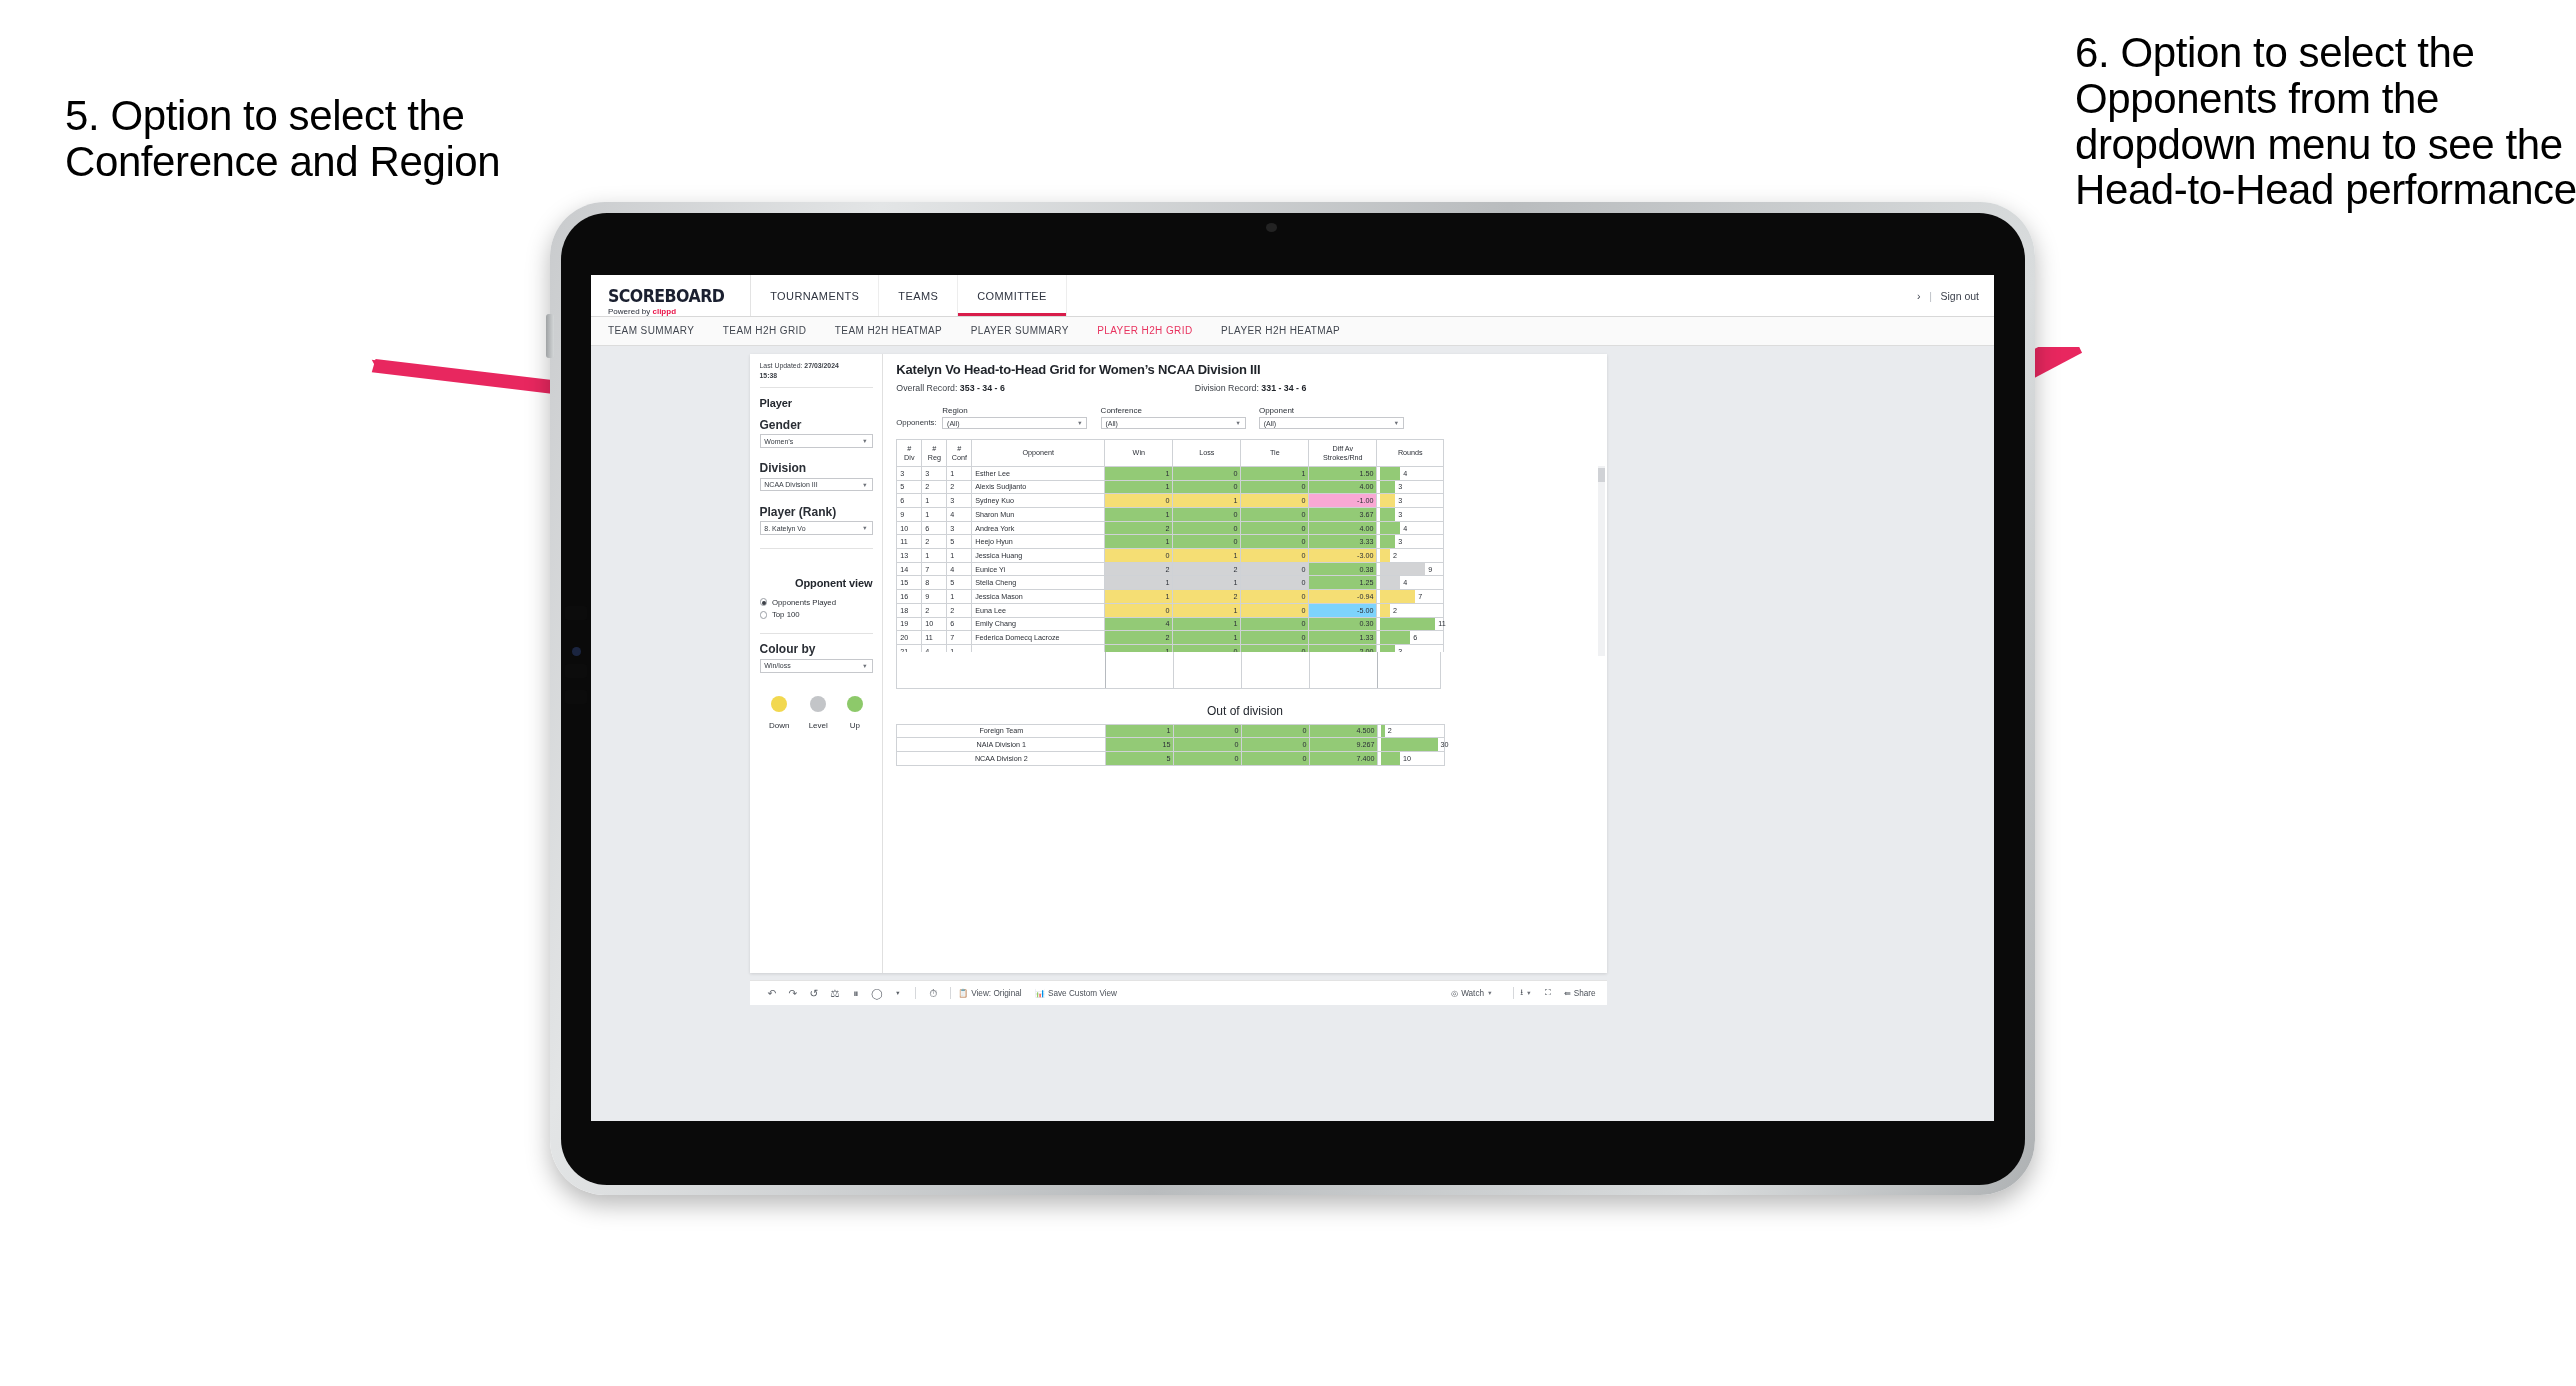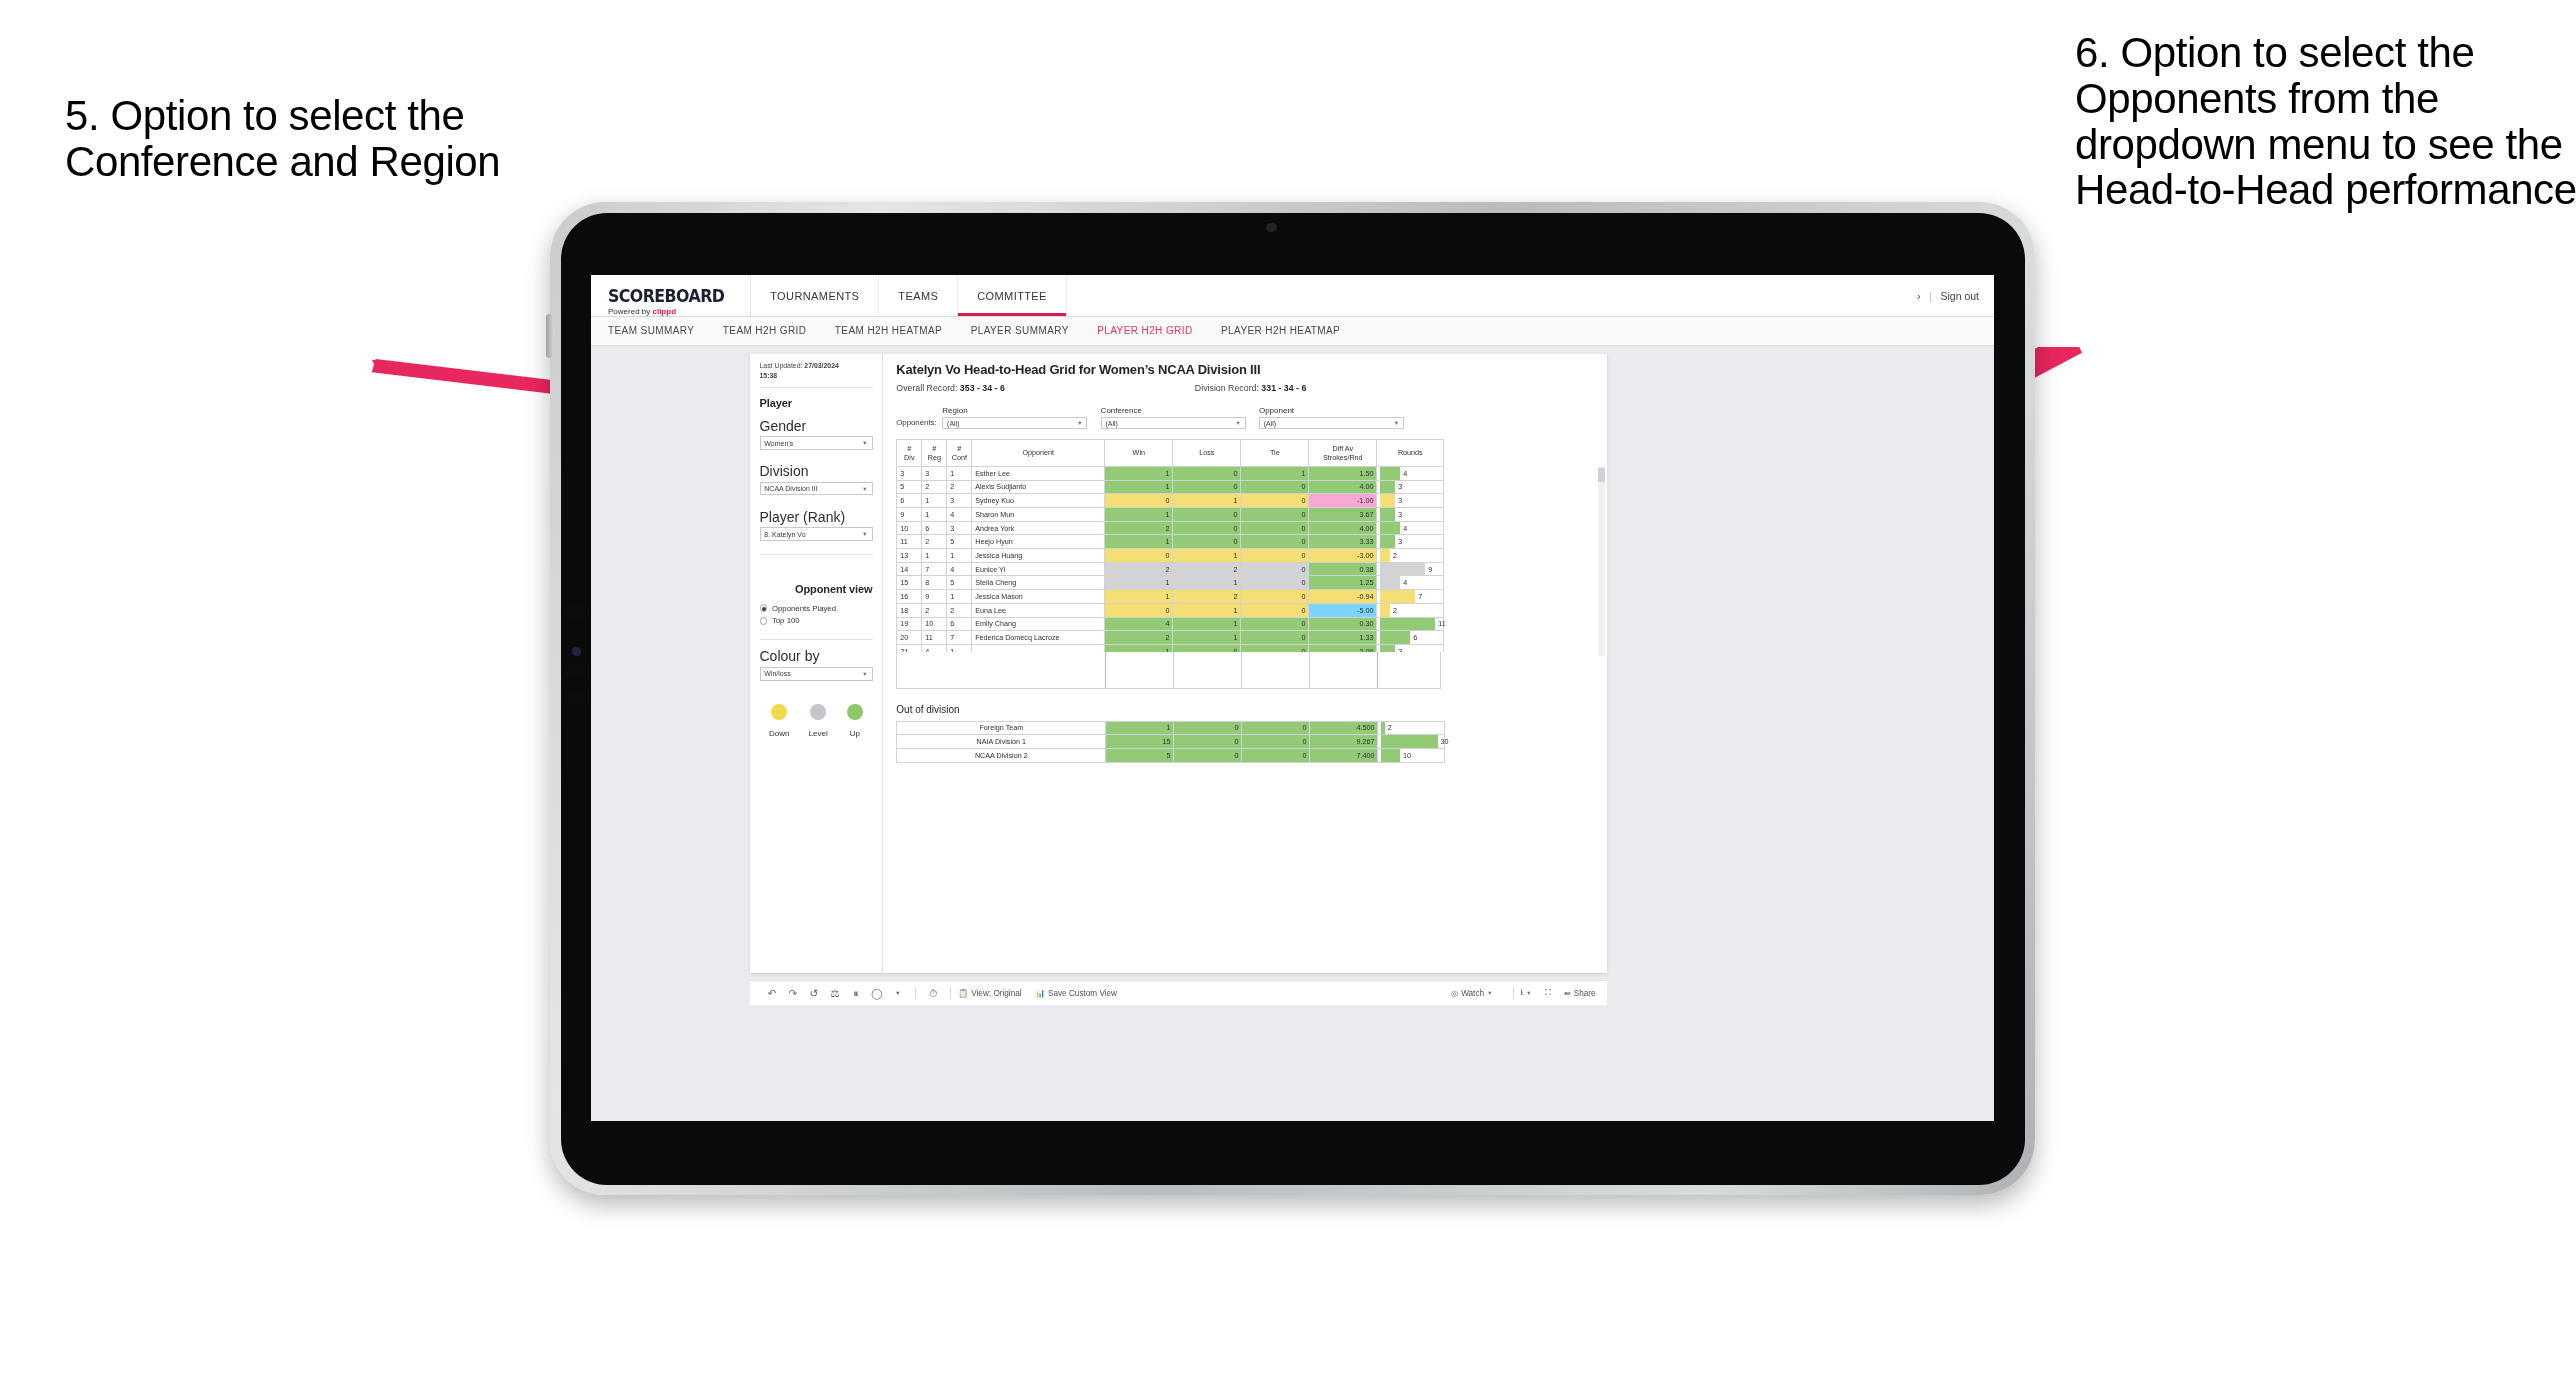--- a/index.html
+++ b/index.html
@@ -112,21 +112,21 @@
   
   .panel {
     width: 133px; border-right:1px solid #e0e0e0; padding: 7.6px 9.5px 0 9.5px;
     position: relative;
   }
   .last-upd { font-size:6.9px; color:#3b3f46; line-height:1.35; }
   .last-upd b { font-weight:700; }
   .hr { height:1px; background:#e2e2e2; margin: 7.6px 0 8.6px 0; }
   .panel h3 { font-size:11px; color:#23272e; font-weight:700; margin-bottom: 8.6px; letter-spacing:-0.1px;}
   .panel h3.center { text-align:right;margin-top:28px; }
-  .fld-label { font-size:14px; font-weight:400; color:#2a2e35; margin-bottom:2.9px; }
+  .fld-label { font-size:12px; font-weight:700; color:#2a2e35; margin-bottom:2.9px; }
   .select {
     height: 13.3px; border:1px solid #c6c8cc; background:#fff;
     display:flex; align-items:center; justify-content:space-between;
     padding: 0 3.8px; font-size:7px; color:#343940; margin-bottom: 13.3px;
   }
   .caret { font-size:5.7px; color:#6d7179; }
   .radio-row { display:flex; align-items:center; gap:4.8px; margin-bottom:3.8px; }
   .radio {
     width:7.6px; height:7.6px; border-radius:50%; border:1px solid #9a9ea5; background:#fff;
     position:relative; flex:none;
@@ -175,21 +175,21 @@
   .tfoot-box .s2 { width: 68px; border-right:1px solid #cfd2d6; }
   .tfoot-box .s3 { width: 68px; border-right:1px solid #cfd2d6; }
   .tfoot-box .s4 { width: 68px; border-right:1px solid #cfd2d6; }
   .tfoot-box .s5 { width: 68px; border-right:1.9px solid #b6babf; }
 
   .vscroll {
     position:absolute; right:-11.4px; top:27px; width:7.6px; height:190px; background:#f0f1f3;
   }
   .vthumb { position:absolute; left:0; top:1.9px; width:7.6px; height:14.3px; background:#d0d2d6; }
 
-  .ood-title { font-size:10px; color:#23272e; margin-top: 15px; }
+  .ood-title { font-size:12px; color:#23272e; margin-top: 15px; text-align: center; }
   table.ood { border-collapse:collapse; table-layout:fixed; width:545px; margin-top:5.7px; }
   table.ood td { border:1px solid #cfd2d6; font-size:7.2px; color:#2b2f36; height:13.7px; padding:0 2.9px; }
   .ood-name { width:209px; text-align:center; }
 
   
   .toolbar {
     position:absolute; left:159px; width:857px; top:634px; height:25px;
     background:#fff; border-top:1px solid #e3e3e3;
     display:flex; align-items:center; padding: 0 11.4px; gap: 0px;
     font-size:8.2px; color:#4b5058;

